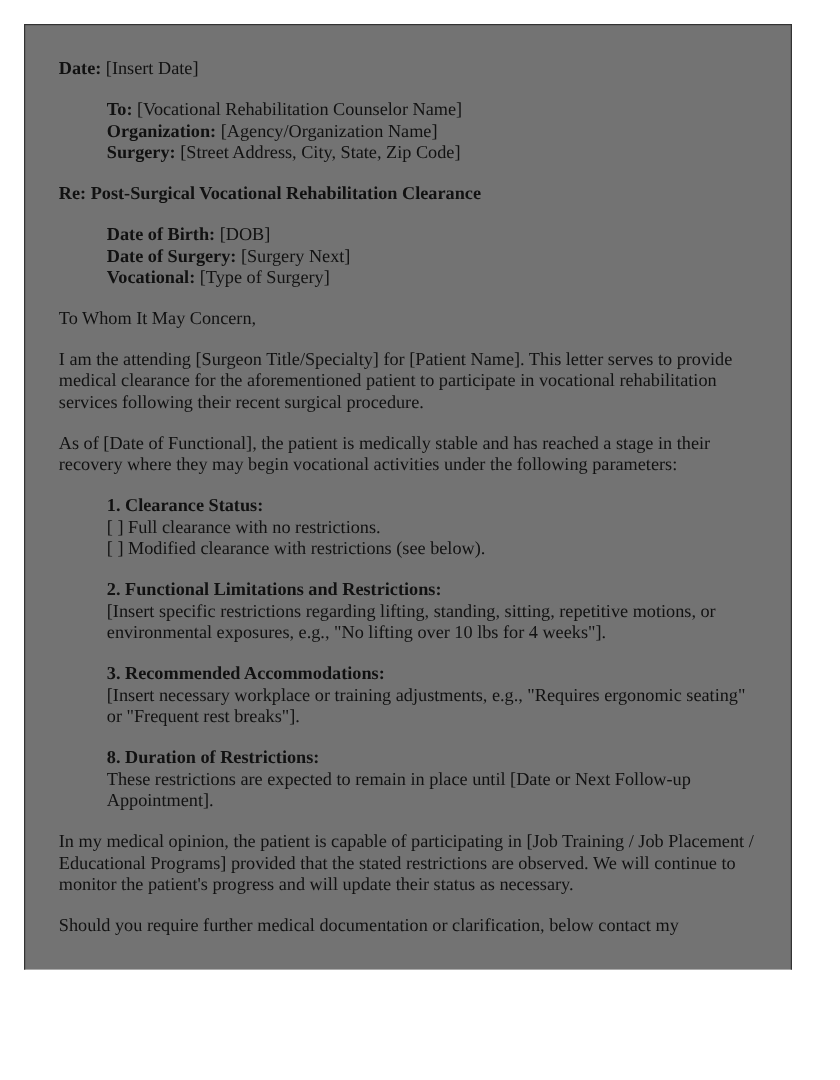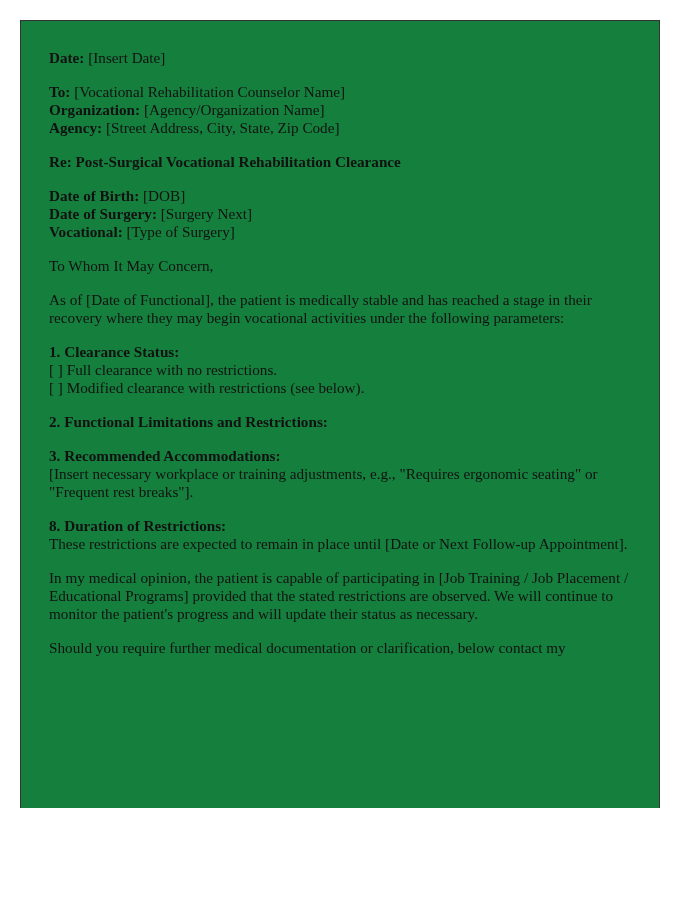--- a/index.html
+++ b/index.html
@@ -6,32 +6,32 @@
     body { width: 700px; height: 900px; position: relative; overflow: hidden; }
     .page {
       position: absolute;
       left: 20px; top: 20px;
       width: 640px; height: 788px;
       border-left: 1px solid #333;
       border-right: 1px solid #333;
       border-top: 1px solid #333;
       box-sizing: border-box;
       overflow: hidden;
-      background: #15803d;
+      background: #737373;
     }
     .content {
       padding: 28px 28px 0 28px;
       font-family: "Liberation Serif", "DejaVu Serif", serif;
       font-size: 15.2px;
       line-height: 18px;
       color: #111;
     }
     p { margin: 0 0 16px 0; }
     .lbl { font-weight: bold; }
-    .line { display: block; }
+    .line { display: block; margin-left: 40px; }
   </style>
 </head>
 <body>
 
 <div class="page">
   <div class="content">
 
     <p>
       <span class="lbl">Date:</span>
       <span>[Insert Date]</span>
@@ -40,21 +40,21 @@
     <p>
       <span class="line">
         <span class="lbl">To:</span>
         <span>[Vocational Rehabilitation Counselor Name]</span>
       </span>
       <span class="line">
         <span class="lbl">Organization:</span>
         <span>[Agency/Organization Name]</span>
       </span>
       <span class="line">
-        <span class="lbl">Agency:</span>
+        <span class="lbl">Surgery:</span>
         <span>[Street Address, City, State, Zip Code]</span>
       </span>
     </p>
 
     <p class="lbl">Re: Post-Surgical Vocational Rehabilitation Clearance</p>
 
     <p>
       <span class="line">
         <span class="lbl">Date of Birth:</span>
         <span>[DOB]</span>
@@ -64,31 +64,33 @@
         <span>[Surgery Next]</span>
       </span>
       <span class="line">
         <span class="lbl">Vocational:</span>
         <span>[Type of Surgery]</span>
       </span>
     </p>
 
     <p>To Whom It May Concern,</p>
 
+    <p>I am the attending [Surgeon Title/Specialty] for [Patient Name]. This letter serves to provide medical clearance for the aforementioned patient to participate in vocational rehabilitation services following their recent surgical procedure.</p>
 
     <p>As of [Date of Functional], the patient is medically stable and has reached a stage in their recovery where they may begin vocational activities under the following parameters:</p>
 
     <p>
       <span class="line lbl">1. Clearance Status:</span>
       <span class="line">[ ] Full clearance with no restrictions.</span>
       <span class="line">[ ] Modified clearance with restrictions (see below).</span>
     </p>
 
     <p>
       <span class="line lbl">2. Functional Limitations and Restrictions:</span>
+      <span class="line">[Insert specific restrictions regarding lifting, standing, sitting, repetitive motions, or environmental exposures, e.g., "No lifting over 10 lbs for 4 weeks"].</span>
     </p>
 
     <p>
       <span class="line lbl">3. Recommended Accommodations:</span>
       <span class="line">[Insert necessary workplace or training adjustments, e.g., "Requires ergonomic seating" or "Frequent rest breaks"].</span>
     </p>
 
     <p>
       <span class="line lbl">8. Duration of Restrictions:</span>
       <span class="line">These restrictions are expected to remain in place until [Date or Next Follow-up Appointment].</span>

